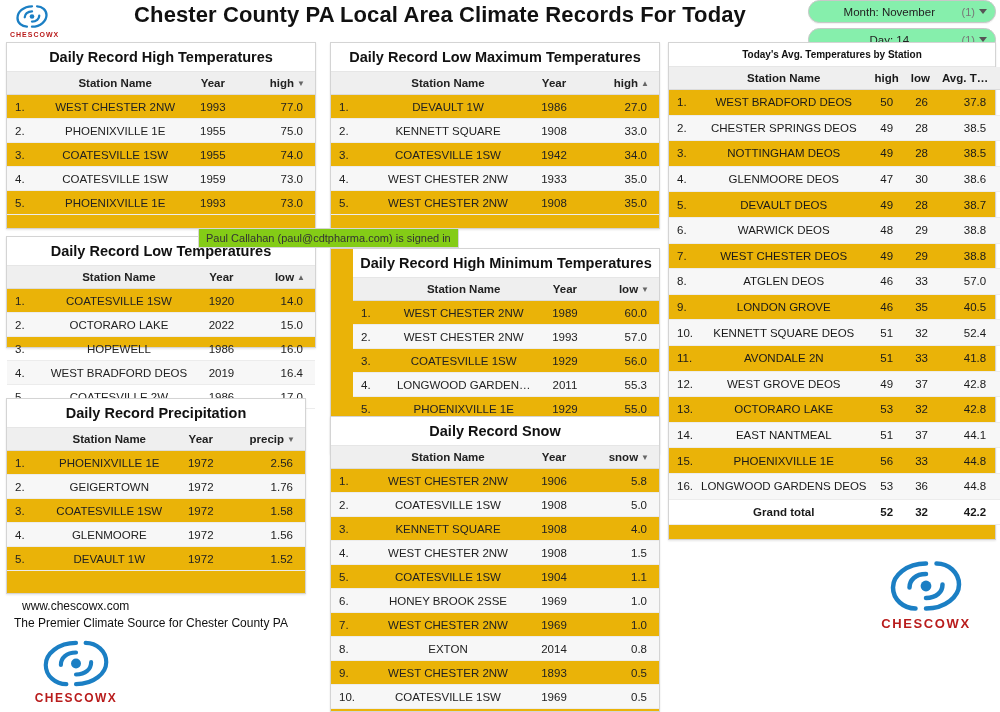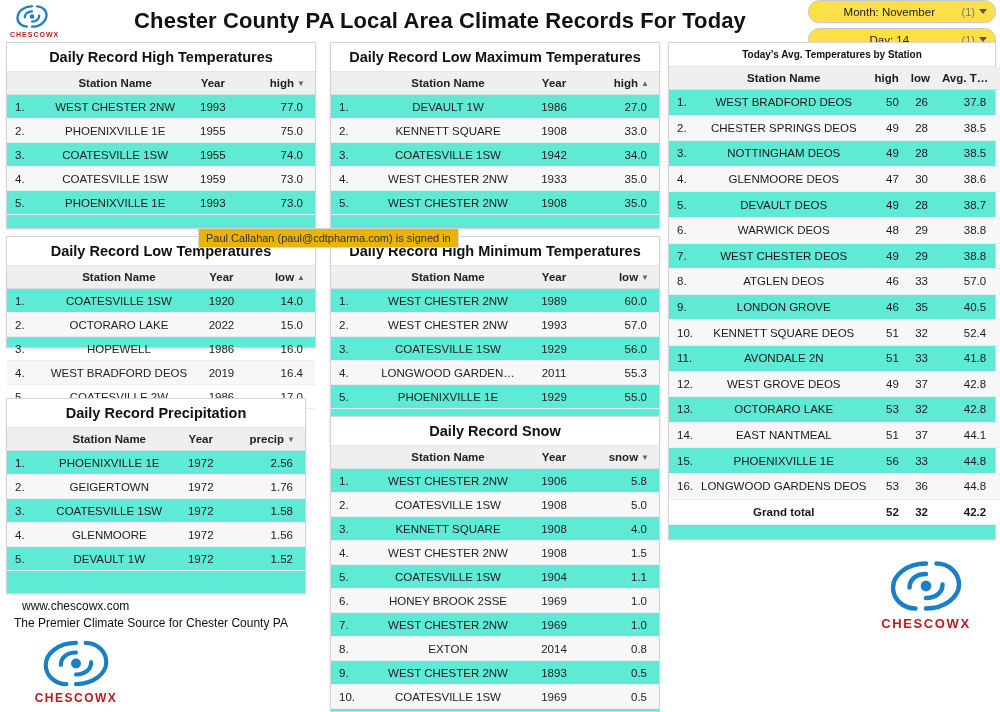--- a/index.html
+++ b/index.html
@@ -18,21 +18,21 @@
   .page {
     position: relative;
     width: 1000px;
     height: 712px;
   }
 
   
   .main-title {
     position: absolute;
     left: 60px;
-    top: 8px;
+    top: 2px;
     width: 760px;
     text-align: center;
     font-size: 22px;
     font-weight: bold;
     color: #111;
     letter-spacing: 0.1px;
   }
   .brand-logo-top {
     position: absolute;
     left: 10px;
@@ -60,21 +60,21 @@
     position: absolute;
     right: 4px;
     top: 0px;
     width: 188px;
   }
   .filter-pill {
     position: relative;
     height: 23px;
     border: 1px solid #c8c8c8;
     border-radius: 12px;
-    background: #fde047;
+    background: #86efac;
     margin-bottom: 5px;
     font-size: 11.5px;
     color: #222;
     display: flex;
     align-items: center;
     padding: 0 8px;
     box-sizing: border-box;
     box-shadow: 0 1px 1px rgba(0,0,0,0.06);
   }
   .filter-pill .pill-label {
@@ -90,21 +90,21 @@
   .caret {
     width: 0; height: 0;
     border-left: 4px solid transparent;
     border-right: 4px solid transparent;
     border-top: 5px solid #555;
   }
 
   
   .card {
     position: absolute;
-    background: #5eead4;
+    background: #eab308;
     border: 1px solid #d4d4d4;
     box-sizing: border-box;
     box-shadow: 0 1px 2px rgba(0,0,0,0.10);
   }
   .card-title {
     text-align: center;
     font-weight: bold;
     font-size: 14.5px;
     padding: 6px 4px 6px;
     color: #111;
@@ -184,21 +184,21 @@
   table.avg tbody td {
     padding: 6.3px 4px;
     border-bottom: 1px solid #ececec;
     white-space: nowrap;
   }
   table.avg tbody tr:nth-child(even) td {
     background: #f7f7f7;
   }
   .a-rank { width: 34px; text-align: left; padding-left: 8px !important; }
   .a-name { text-align: center; }
-  .a-high { text-align: right; width: 44px; padding-right: 8px !important; }
+  .a-high { text-align: center; width: 44px; padding-right: 8px !important; }
   .a-low  { text-align: right; width: 44px; padding-right: 10px !important; }
   .a-avg  { text-align: right; width: 58px; padding-right: 14px !important; }
   th.a-name { text-align: center; }
   th.a-high, th.a-low { text-align: right; padding-right: 8px !important; }
   th.a-avg { text-align: right; padding-right: 12px !important; }
   tr.total td {
     font-weight: bold;
     background: #ffffff !important;
     border-bottom: none;
   }
@@ -224,21 +224,21 @@
     left: 876px;
     top: 556px;
     width: 100px;
   }
 
   
   .signed-in {
     position: absolute;
     left: 198px;
     top: 228px;
-    background: #eab308;
+    background: #84cc16;
     border: 1px solid #d6d6d6;
     font-size: 11px;
     color: #333;
     padding: 3px 7px;
     z-index: 40;
     white-space: nowrap;
   }
 
   
   .scrollbar {
@@ -416,21 +416,21 @@
         <tr>
             <td class="c-rank">5.</td>
             <td class="c-name">COATESVILLE 2W</td>
             <td class="c-year">1986</td>
             <td class="c-val">17.0</td>
           </tr>
       </tbody>
     </table>
   </div>
 
-  <div class="card" style="left:330px; top:236px; width:330px; height:206px;">
+  <div class="card" style="left:330px; top:248px; width:330px; height:206px;padding-left:22px;">
     <div class="card-title">Daily Record High Minimum Temperatures</div>
     <table class="rec">
       <thead>
         <tr>
           <th class="c-rank"></th>
           <th class="c-name">Station Name</th>
           <th class="c-year">Year</th>
           <th class="c-val"><span>low</span><span class="sort-arrow">▼</span></th>
         </tr>
       </thead>

